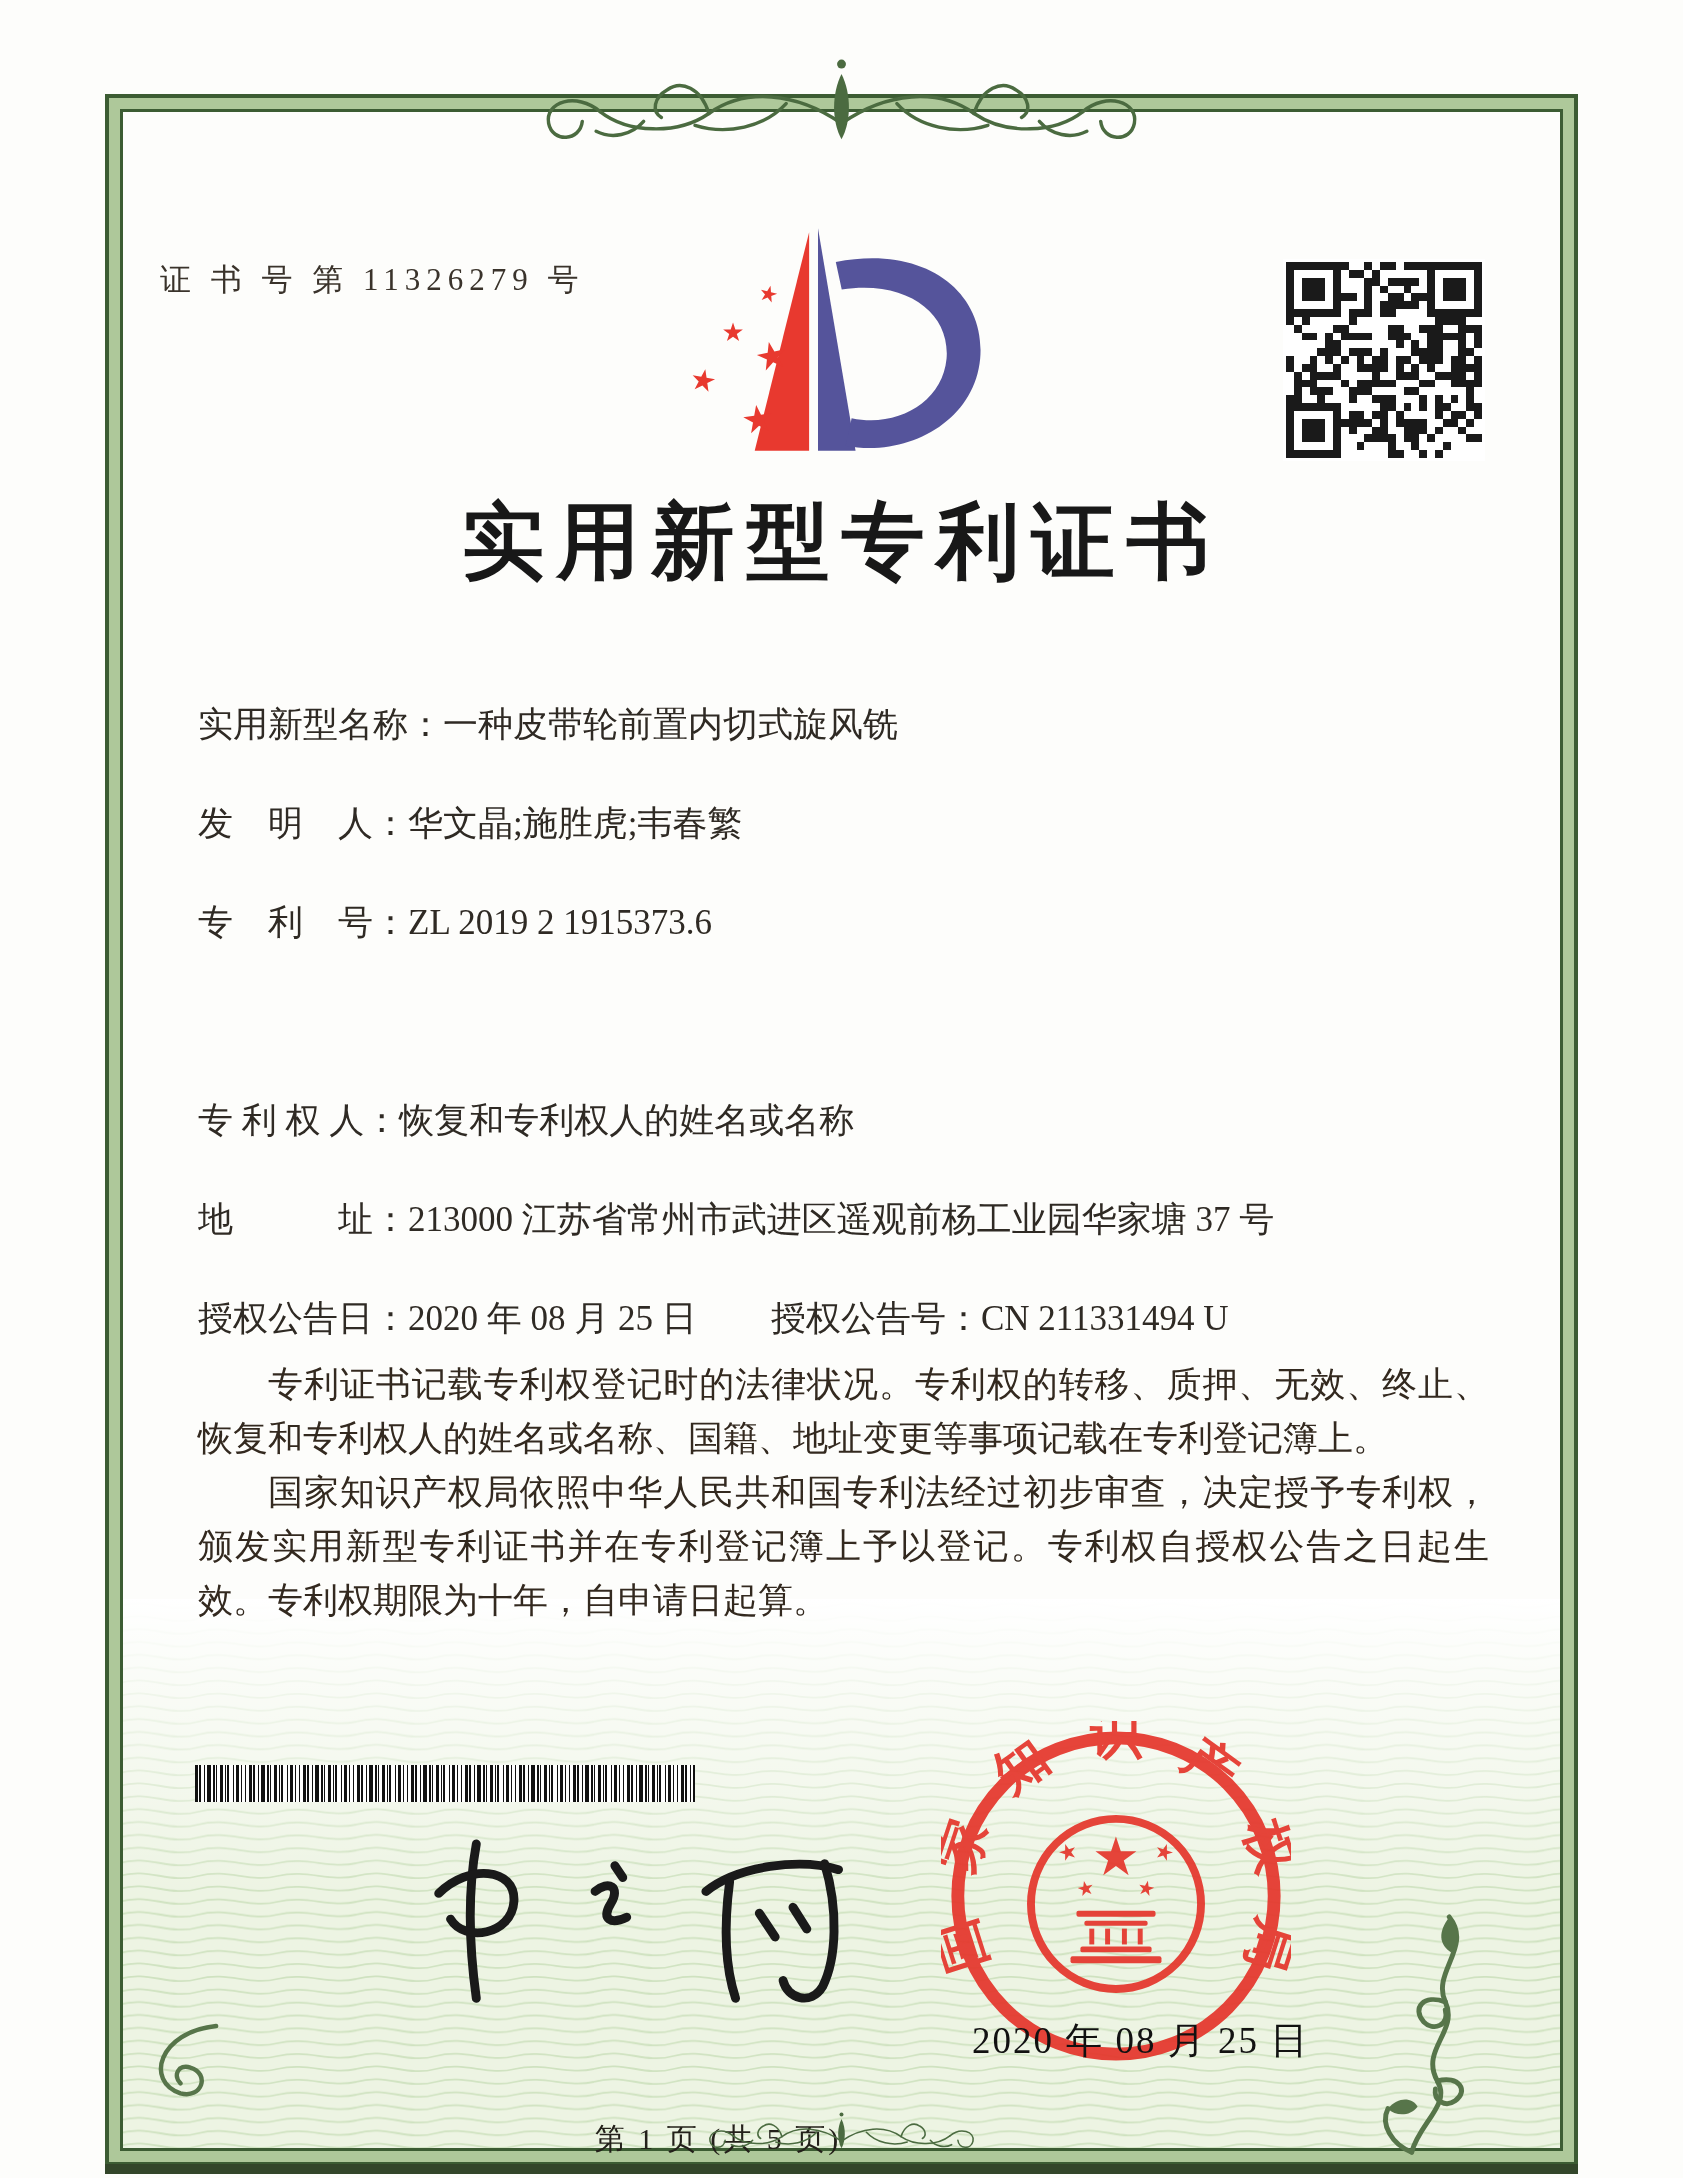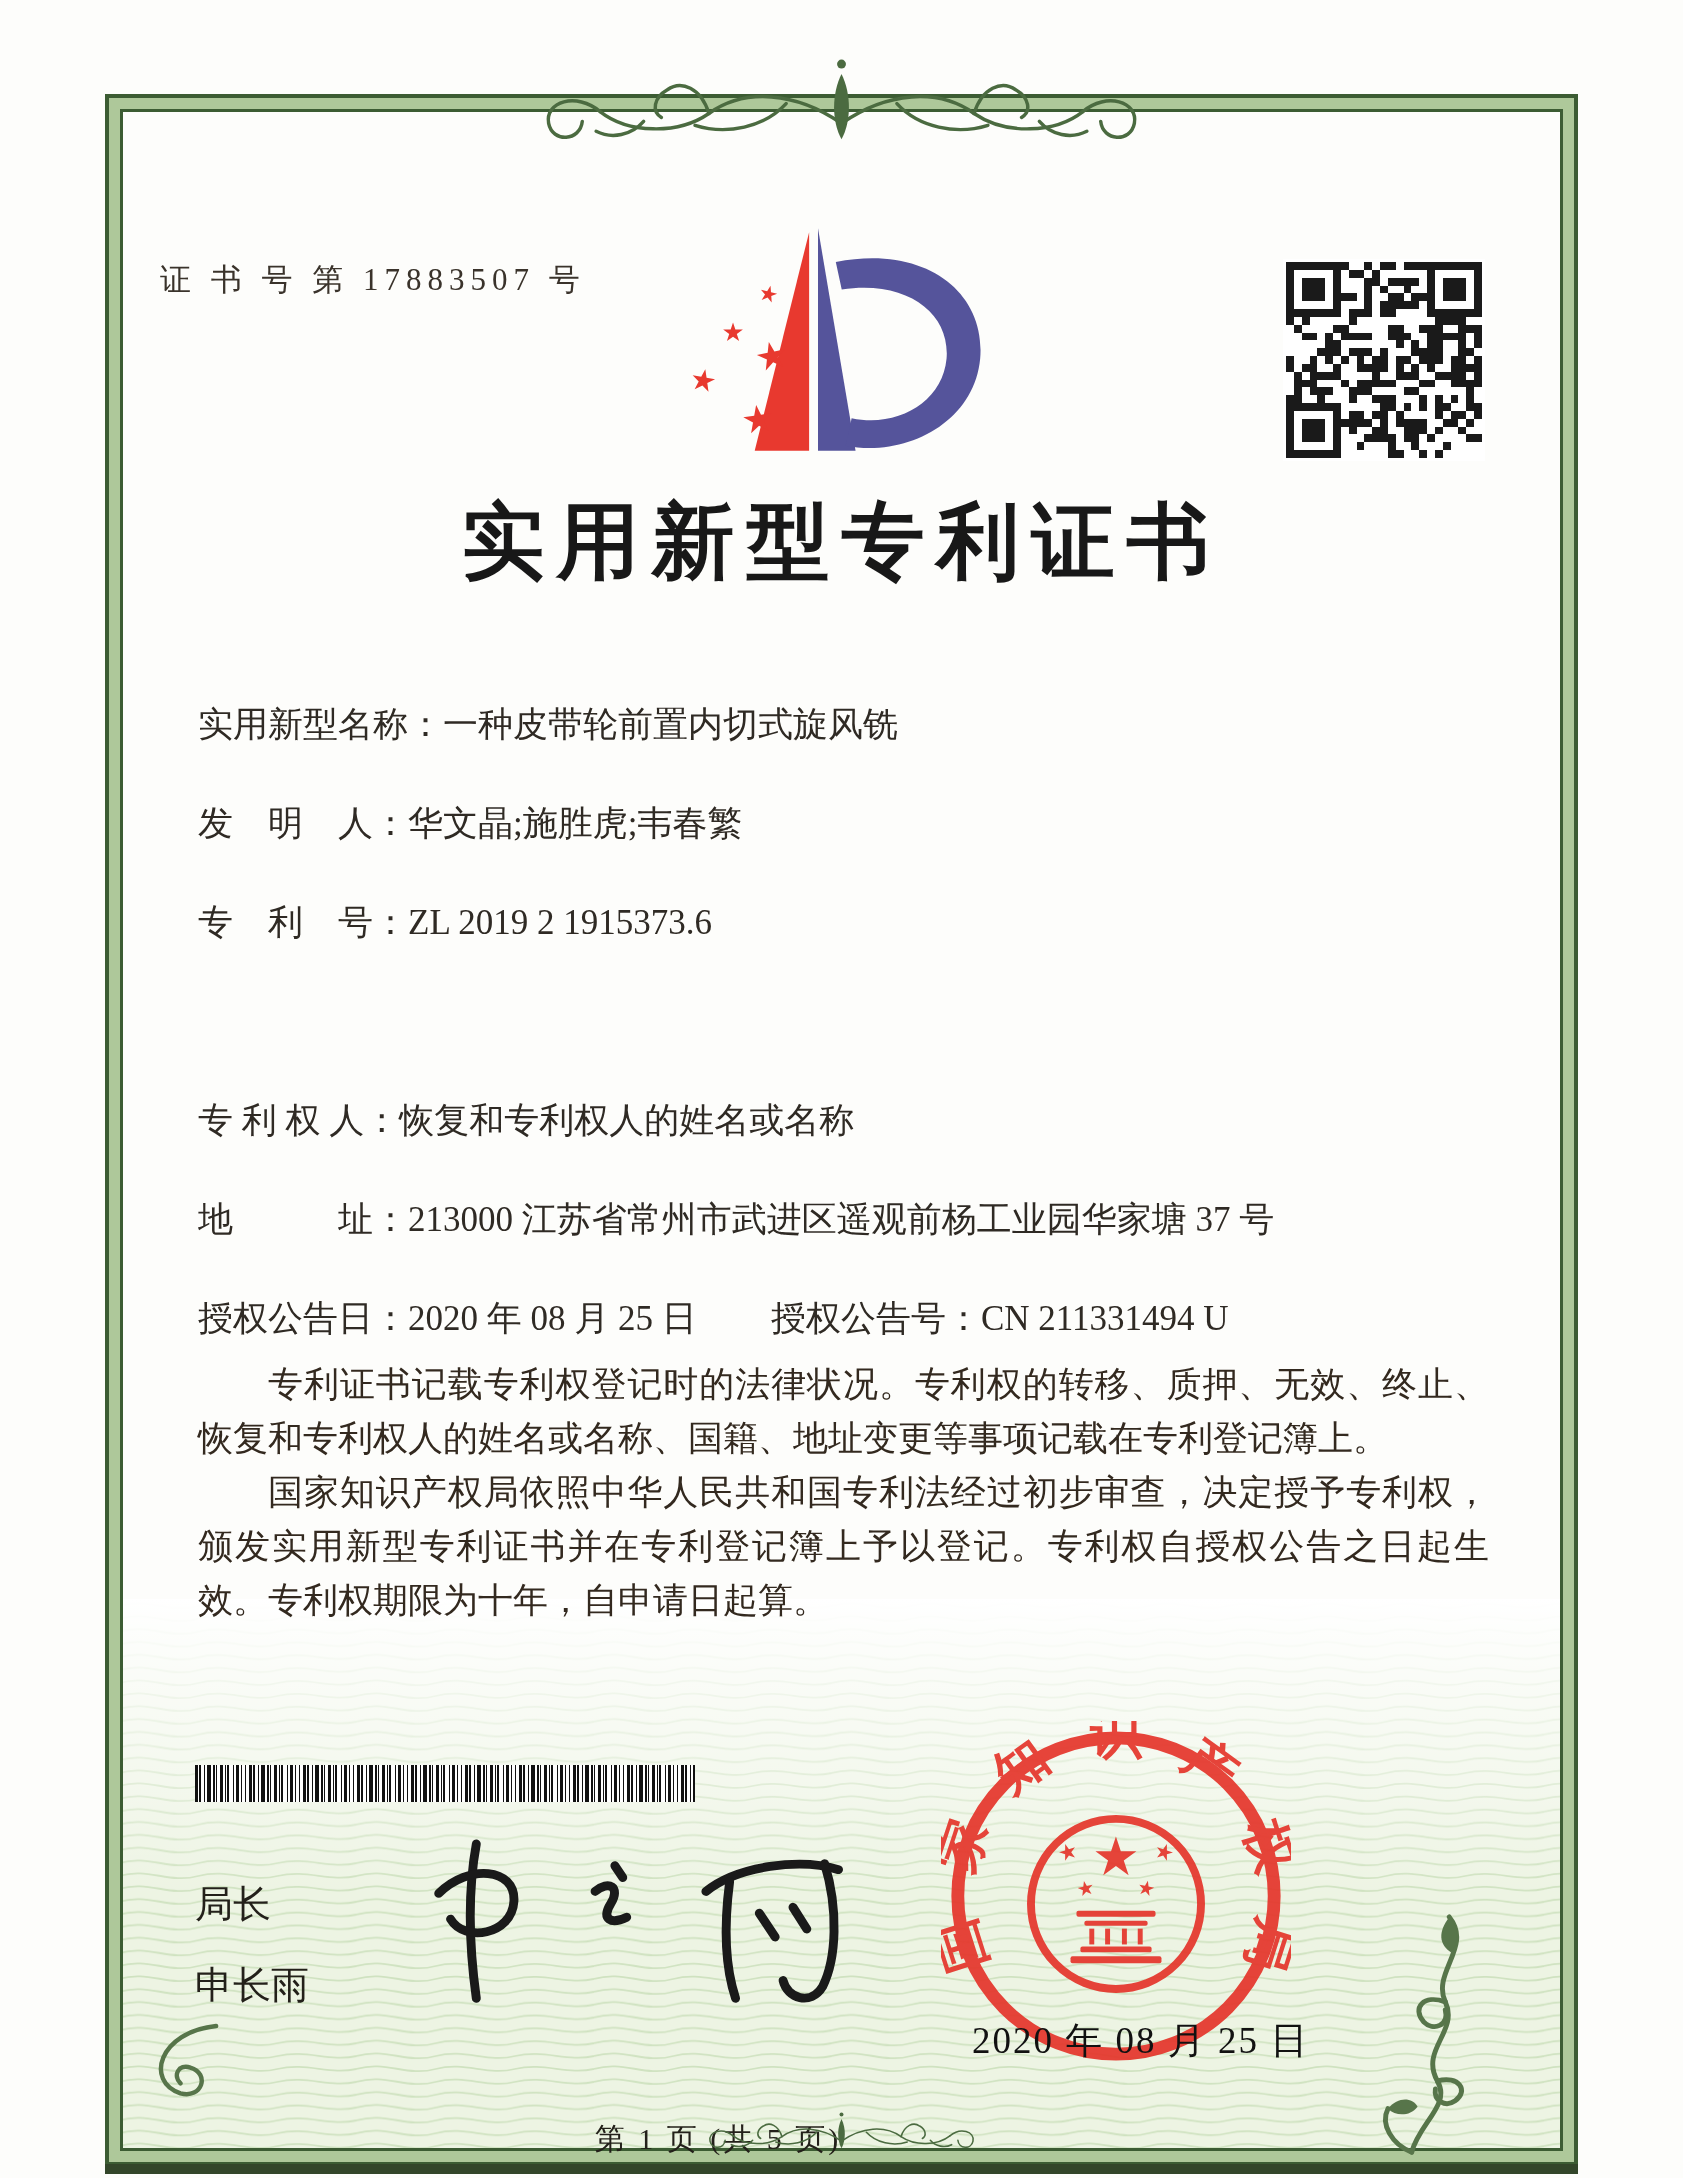--- a/index.html
+++ b/index.html
@@ -113,21 +113,21 @@
       <path d="M58,244 C38,236 26,216 34,200"></path>
     </g>
     <path d="M96,6 C84,22 86,34 98,42 C106,30 106,16 96,6 Z" fill="#57754a"></path>
     <path d="M34,200 C44,188 58,188 64,198 C56,208 42,208 34,200 Z" fill="#57754a"></path>
   </svg>
 
   <svg class="orn orn-bl" viewBox="0 0 100 110">
     <path d="M88,8 C30,14 16,64 52,76 C74,82 82,56 62,50 C50,46 44,58 52,66" fill="none" stroke="#57754a" stroke-width="4.5" stroke-linecap="round"></path>
   </svg>
 
-  <div class="cert-no">证 书 号 第 17883507 号</div>
+  <div class="cert-no">证 书 号 第 11326279 号</div>
 
   <svg class="logo" viewBox="0 0 356 248">
     <path d="M169,12 L169,233 L114,233 Z" fill="#e8392f"></path>
     <path d="M178,8 L216,233 L178,233 Z" fill="#55549b"></path>
     <path d="M196,42 C286,24 348,72 342,140 C336,204 268,240 206,228 L212,200 C258,210 304,184 308,140 C312,94 268,60 202,70 Z" fill="#55549b"></path>
     <g fill="#e8392f" font-family="DejaVu Sans, sans-serif" text-anchor="middle">
       <text x="128" y="82" font-size="22" transform="rotate(14 128 74)">★</text>
       <text x="92" y="122" font-size="26">★</text>
       <text x="132" y="150" font-size="38" transform="rotate(-12 132 140)">★</text>
       <text x="62" y="172" font-size="30" transform="rotate(10 62 162)">★</text>
@@ -489,24 +489,20 @@
     </div>
   </div>
 
   <div class="paras">
     <p>专利证书记载专利权登记时的法律状况。专利权的转移、质押、无效、终止、恢复和专利权人的姓名或名称、国籍、地址变更等事项记载在专利登记簿上。</p>
     <p>国家知识产权局依照中华人民共和国专利法经过初步审查，决定授予专利权，颁发实用新型专利证书并在专利登记簿上予以登记。专利权自授权公告之日起生效。专利权期限为十年，自申请日起算。</p>
   </div>
 
   <div class="barcode"></div>
 
-  <div class="director">
-    <div>局长</div>
-    <div class="dname">申长雨</div>
-  </div>
 
   <svg class="signature" viewBox="0 0 480 205">
     <g fill="none" stroke="#1a1a1a" stroke-width="9" stroke-linecap="round" stroke-linejoin="round">
       <path d="M66,14 C58,58 58,112 66,170"></path>
       <path d="M28,64 C58,34 106,38 104,72 C102,106 54,114 40,90"></path>
       <path d="M186,62 C200,50 212,58 202,74 C192,90 202,96 218,88"></path>
       <path d="M206,36 l8,12"></path>
       <path d="M298,62 C330,36 394,28 432,40"></path>
       <path d="M322,52 C316,98 318,140 328,170"></path>
       <path d="M418,34 C432,80 430,130 416,158 C404,178 380,170 376,152"></path>

